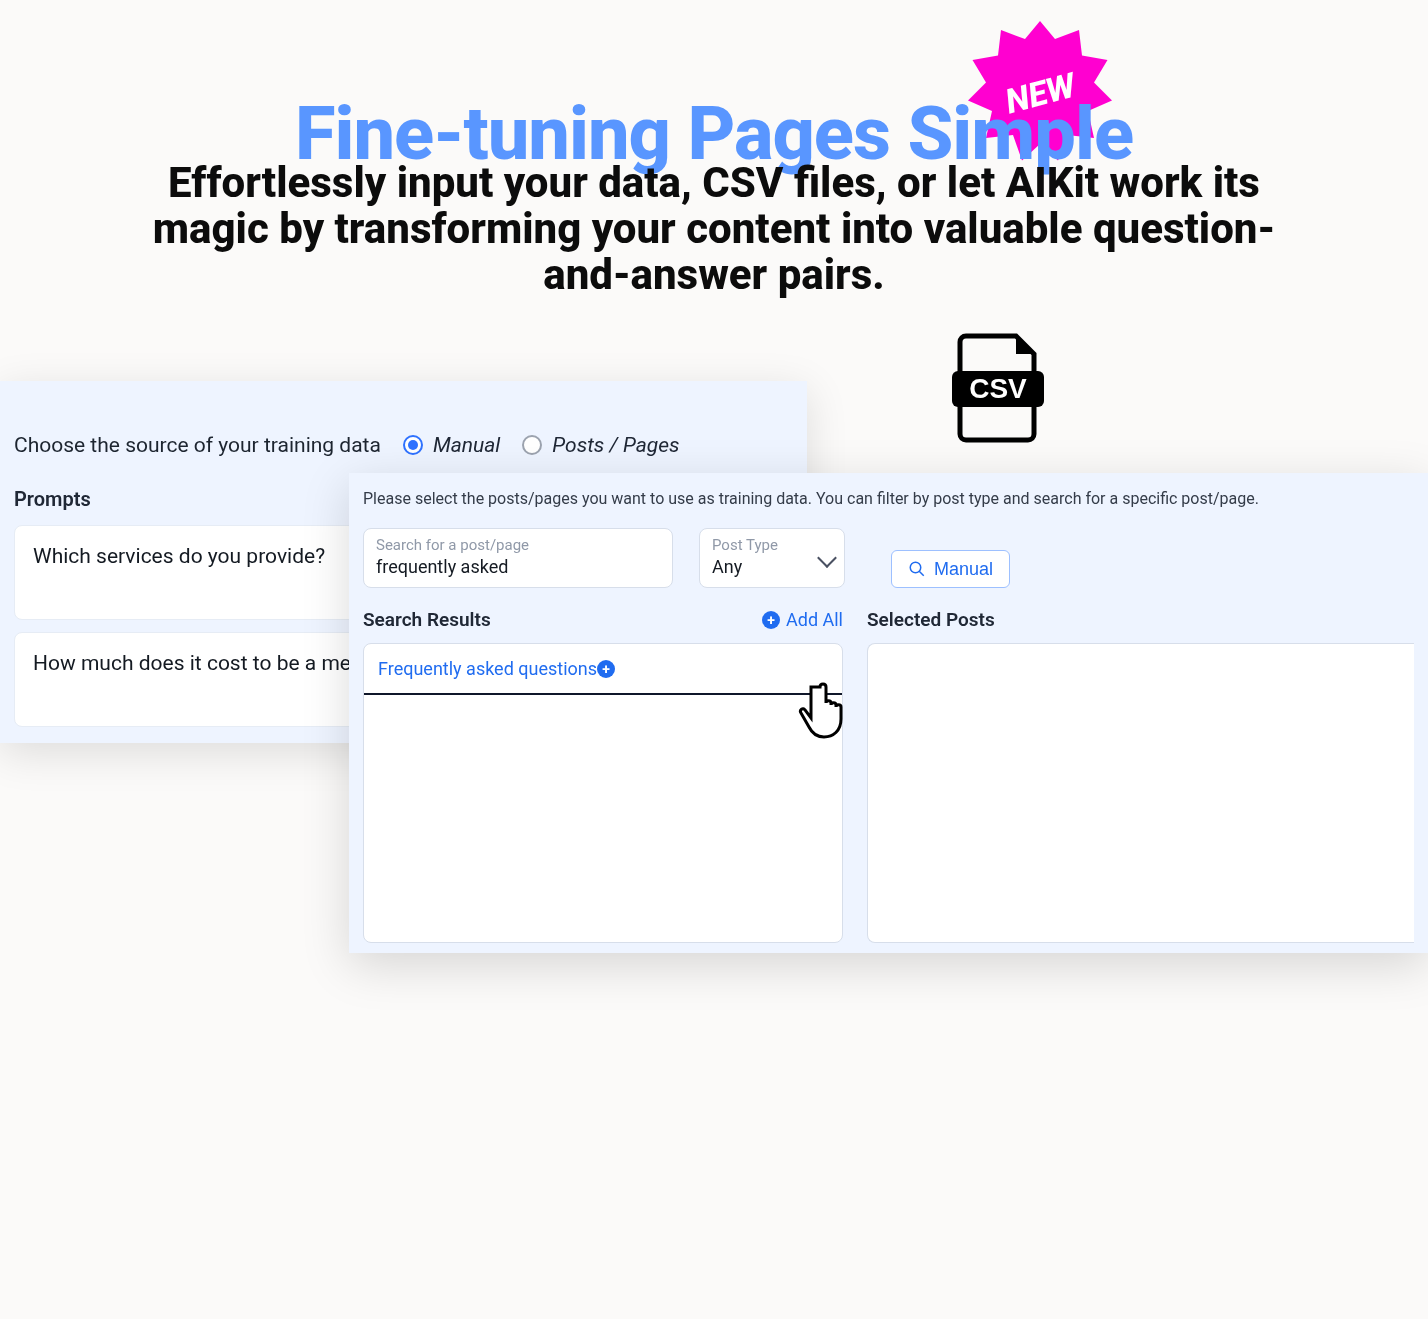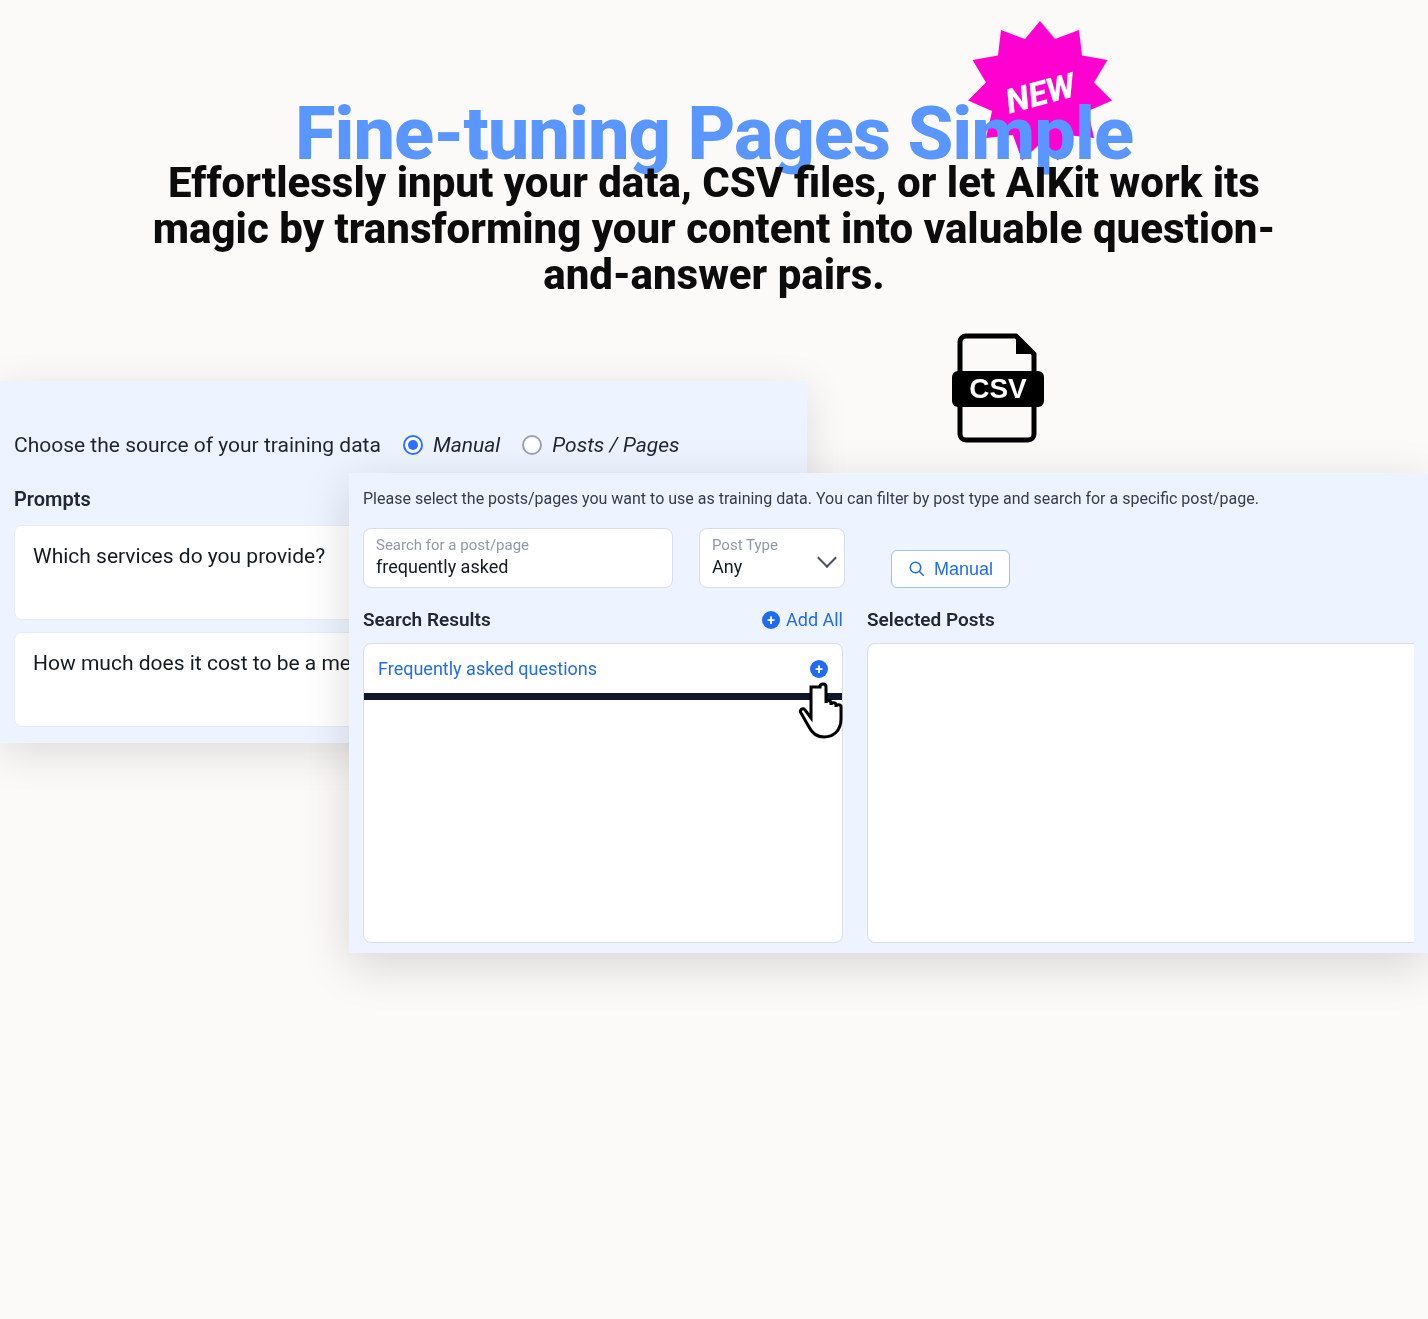--- a/index.html
+++ b/index.html
@@ -96,22 +96,22 @@
   .add-all { display:flex; align-items:center; gap:6px; color:#206cf0; font-size:18px; cursor:pointer; }
   .plus-circle {
     width:18px; height:18px; border-radius:50%; background:#206cf0; display:inline-flex;
     align-items:center; justify-content:center; color:#fff; font-size:14px; font-weight:700;
   }
   .result-box {
     background:#fff; border:1px solid #d7deea; border-radius:8px;
     height:300px; position:relative;
   }
   .result-row {
-    display:flex; align-items:center; justify-content:space-between;
-    padding:14px 14px; border-bottom:7px solid #0f172a; color:#206cf0; font-size:18px;
+    display:flex; align-items:center; justify-content:flex-start;
+    padding:14px 14px; border-bottom:2px solid #0f172a; color:#206cf0; font-size:18px;
     cursor:pointer;
   }
   .selected-box {
     background:#fff; border:1px solid #d7deea; border-radius:8px;
     height:300px; border-right:none; border-bottom-right-radius:0; border-top-right-radius:0;
   }
   .pointer-icon { position:absolute; top:35px; right:-14px; }
 </style>
 </head>
 <body>

